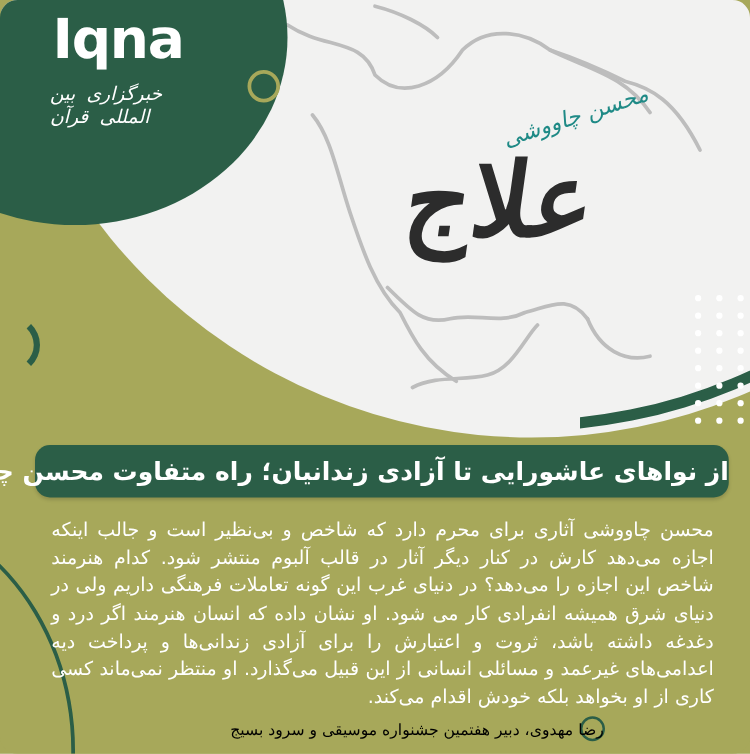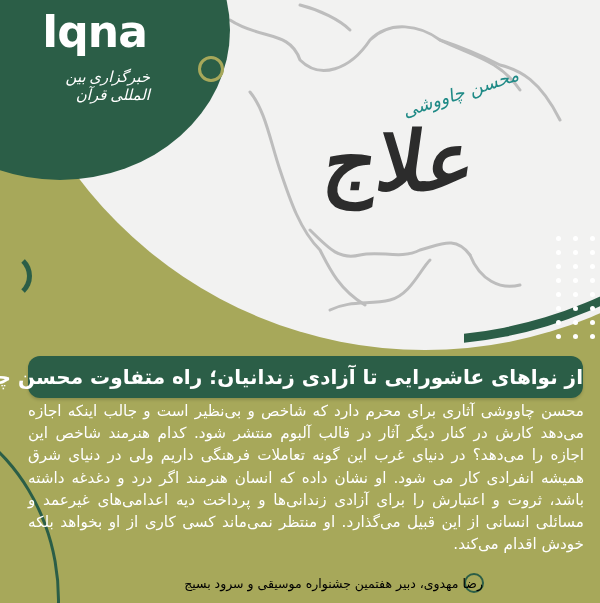--- a/index.html
+++ b/index.html
@@ -1,36 +1,36 @@
 <!DOCTYPE html>
 <html><head>
 <meta charset="utf-8">
 <style>
   html, body { margin:0; padding:0; }
   body { width:600px; height:603px; overflow:hidden; background:#a7a85a; position:relative; font-family:"DejaVu Sans", sans-serif; }
-  .stage { position:absolute; inset:0; overflow:hidden; background:#a7a85a; }
+  .stage { position:absolute; inset:0; overflow:hidden; background:#a7a85a;border-radius:14px; }
   
   .white-circle { position:absolute; left:-10px; top:-520px; width:870px; height:870px; border-radius:50%; background:#f2f2f1; }
   .green-ring { position:absolute; left:-20px; top:-540px; width:880px; height:885px; border-radius:50%; border:9px solid #2b5e47; box-sizing:border-box; clip-path: polygon(55% 0, 100% 0, 100% 100%, 55% 100%); }
   .map { position:absolute; left:0; top:0; width:600px; height:350px; }
   
   .logo-disc { position:absolute; left:-110px; top:-120px; width:340px; height:300px; border-radius:50%; background:#2b5e47; }
   .logo { position:absolute; left:42px; top:6px; color:#fff; font-family:"DejaVu Sans", sans-serif; font-weight:bold; font-size:44px; letter-spacing:-1px; }
-  .logo-sub { position:absolute; left:40px; top:68px; color:#fff; font-family:Liberation Serif, serif; font-style:italic; font-size:15px; direction:rtl; width:110px; text-align:right; line-height:18px; }
+  .logo-sub { position:absolute; left:40px; top:68px; color:#fff; font-family:Liberation Mono, monospace; font-style:italic; font-size:15px; direction:rtl; width:110px; text-align:left; line-height:18px; }
   .olive-ring { position:absolute; left:198px; top:56px; width:20px; height:20px; border-radius:50%; border:3px solid #a7a85a; }
   .arc-left2 { position:absolute; left:-18px; top:252px; width:50px; height:48px; border-radius:50%; border:5px solid transparent; border-right-color:#2b5e47; box-sizing:border-box; }
   .dots { position:absolute; left:556px; top:236px; display:grid; grid-template-columns:repeat(3, 6px); column-gap:11px; row-gap:9px; }
   .dots span { width:5px; height:5px; border-radius:50%; background:#fff; display:block; }
   
   .callig-main { position:absolute; left:300px; top:120px; width:200px; text-align:center; color:#2c2c2c; font-family:"DejaVu Serif", serif; font-weight:bold; font-size:82px; direction:rtl; line-height:1; transform:skewX(-8deg); }
   .callig-artist { position:absolute; left:400px; top:82px; color:#1f8a86; font-family:"DejaVu Serif", serif; font-style:italic; font-size:18px; direction:rtl; transform:rotate(-18deg); }
   
   .headline { position:absolute; left:28px; top:356px; width:555px; height:42px; border-radius:12px; background:#2b5e47; color:#fff; font-weight:bold; font-size:20px; direction:rtl; text-align:center; line-height:42px; white-space:nowrap; box-shadow:0 2px 3px rgba(0,0,0,0.15); }
   .body-text { position:absolute; left:28px; top:400px; width:556px; color:#fff; font-size:15.2px; line-height:22.2px; direction:rtl; text-align:justify; text-align-last:right; }
-  .body-text p { margin:0; }
+  .body-text p { margin:13px; }
   .byline { position:absolute; right:117px; top:576px; color:#000000; font-size:12.5px; direction:rtl; white-space:nowrap; }
   .byline-ring { position:absolute; left:464px; top:573px; width:16px; height:16px; border-radius:50%; border:2.5px solid #2b5e47; }
   .arc-bottom { position:absolute; left:-300px; top:400px; width:360px; height:400px; border-radius:50%; border:3px solid #2b5e47; box-sizing:border-box; clip-path: polygon(80% 0, 100% 0, 100% 100%, 80% 100%); }
 </style>
 </head>
 <body>
 
 <div class="stage">
   <div class="white-circle"></div>
 

